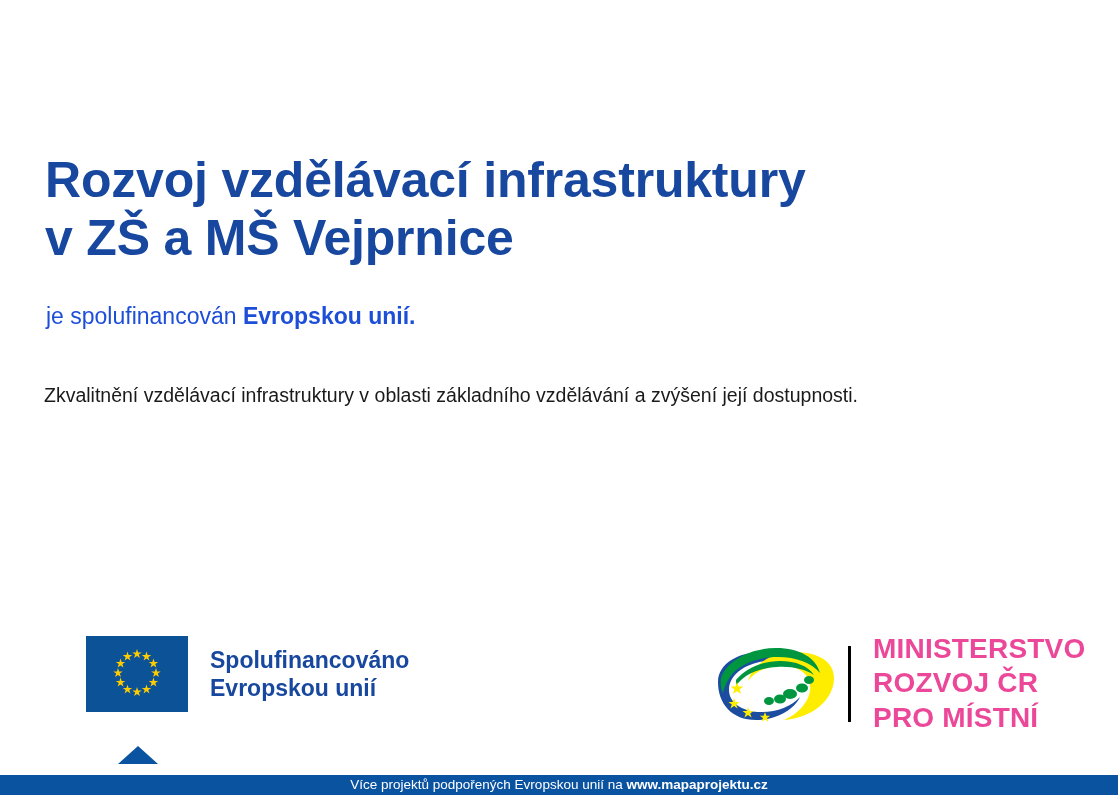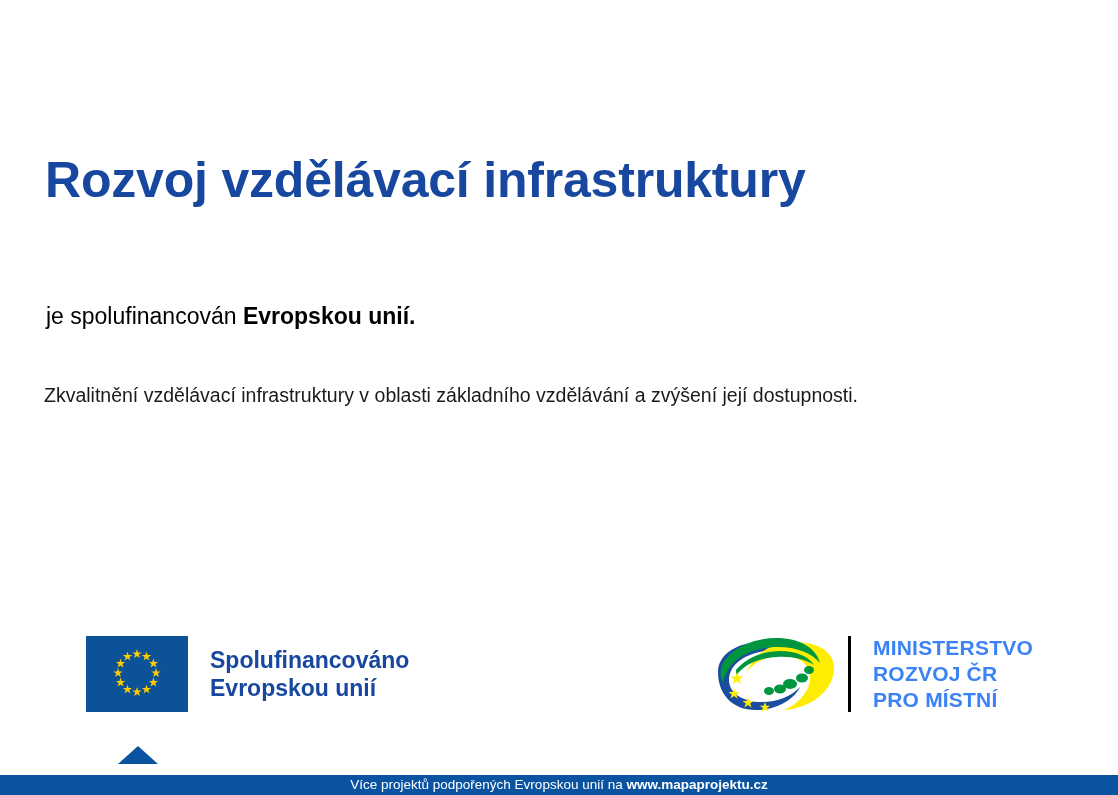--- a/index.html
+++ b/index.html
@@ -50,21 +50,21 @@
     display: block;
     white-space: nowrap;
   }
 
   .subline {
     position: absolute;
     left: 46px;
     top: 303px;
     font-size: 23px;
     line-height: 1.2;
-    color: #000000;
+    color: #1d4ed8;
     white-space: nowrap;
   }
   .subline .sub-strong {
     font-weight: bold;
   }
 
   .bodytext {
     position: absolute;
     left: 44px;
     top: 363px;
@@ -128,22 +128,22 @@
   .mmr-mark svg { display: block; }
   .mmr-divider {
     width: 3px;
     height: 76px;
     background: #000000;
     margin-left: 8px;
     flex: 0 0 auto;
   }
   .mmr-text {
     margin-left: 22px;
-    color: #3b82f6;
-    font-size: 21px;
+    color: #ec4899;
+    font-size: 28px;
     font-weight: bold;
     line-height: 1.23;
     letter-spacing: 0.2px;
     white-space: nowrap;
   }
   .mmr-text span { display: block; }
 
   
   .footer-bar {
     position: absolute;
@@ -180,20 +180,21 @@
   }
 </style>
 </head>
 <body>
 
 <div class="poster">
 
 
   <h1 class="headline">
     <span class="hl-line">Rozvoj vzdělávací infrastruktury</span>
+    <span class="hl-line">v ZŠ a MŠ Vejprnice</span>
   </h1>
 
   <div class="subline">
     <span>je spolufinancován </span><span class="sub-strong">Evropskou unií.</span>
   </div>
 
   <p class="bodytext">Zkvalitnění vzdělávací infrastruktury v oblasti základního vzdělávání a zvýšení její dostupnosti.</p>
 
   <div class="logo-row">
 

